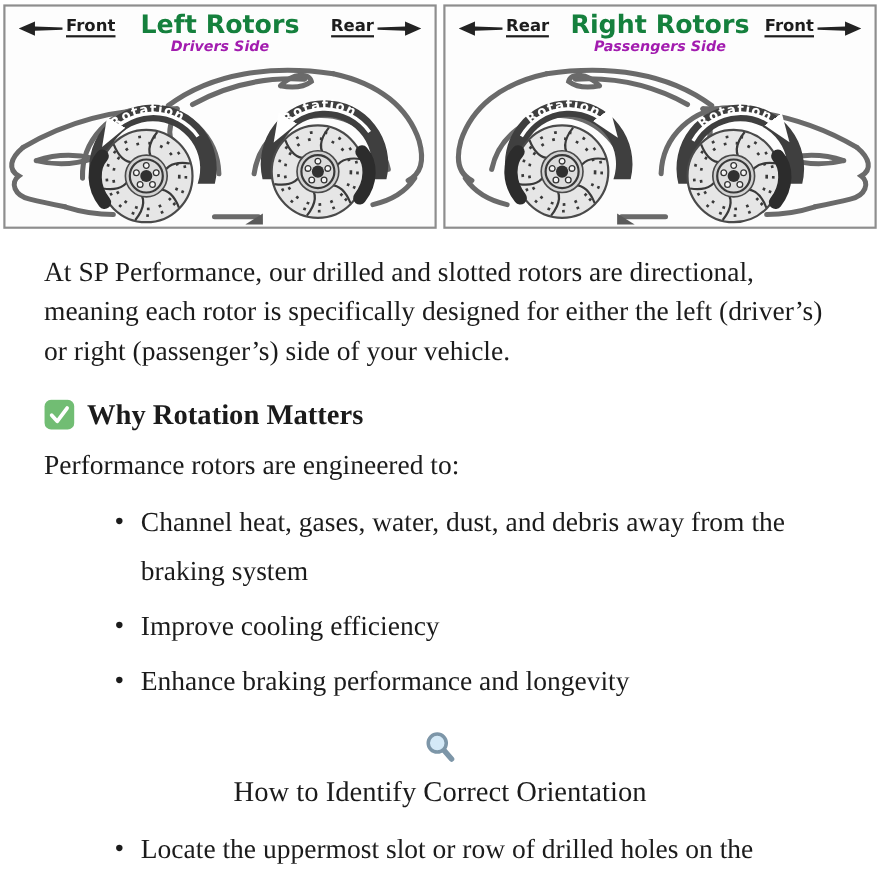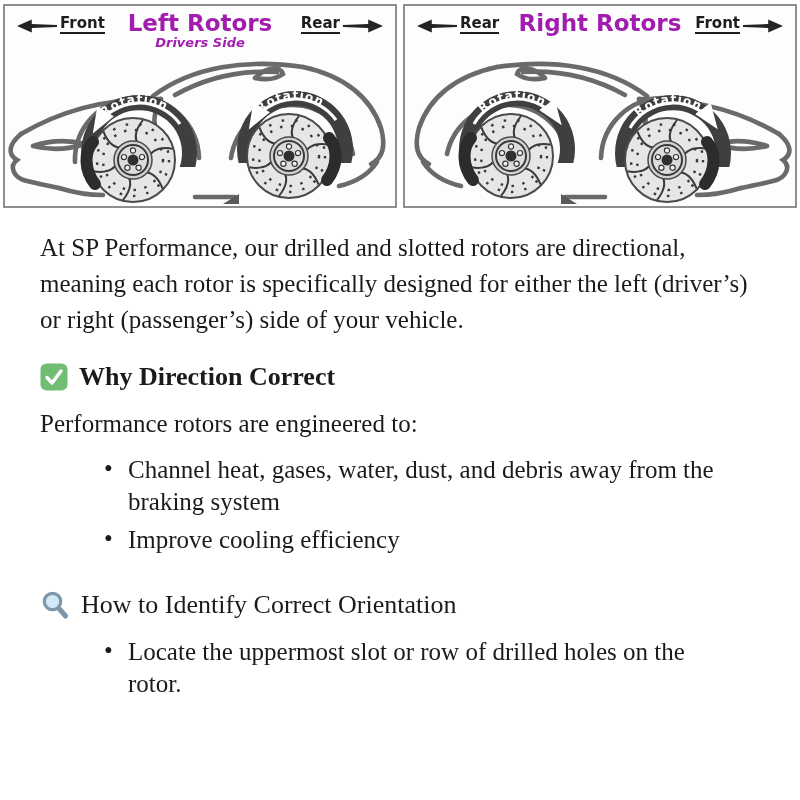--- a/index.html
+++ b/index.html
@@ -10,37 +10,37 @@
   .diagram-row { display:flex; gap:6px; padding:4px 3px 6px 3px; height:214px; }
   .panel { flex:1; border:2px solid #8e8e8e; background:#fdfdfd; position:relative; overflow:hidden; }
   .panel-header { position:relative; height:48px; }
   .hdr-side { position:absolute; top:9px; display:flex; align-items:flex-end; gap:3px; }
   .hdr-left  { left:12px; }
   .hdr-right { right:12px; }
   .hdr-label { font-family:"DejaVu Sans", sans-serif; font-weight:bold; font-size:15px;
                color:#1d1d1d; border-bottom:2px solid #1d1d1d; line-height:1.15; }
   .hdr-center { text-align:center; padding-top:5px; }
   .hdr-title { font-family:"DejaVu Sans", sans-serif; font-weight:bold; font-size:23px;
-               line-height:1.05; color:#a21caf; }
+               line-height:1.05; color:#15803d; }
   .hdr-sub { font-family:"DejaVu Sans", sans-serif; font-weight:bold; font-style:italic;
              font-size:13px; color:#a21caf; }
   .car-svg { position:absolute; left:0; bottom:0; width:100%; height:152px; display:block; }
   .rot-text { font-family:"DejaVu Sans", sans-serif; font-weight:bold; font-size:12px;
               fill:#ffffff; letter-spacing:1px; }
 
   
   .article { padding:0 40px 0 40px; }
   .intro { font-size:25px; line-height:36px; margin:16px 0 10px; max-width:712px; }
   .sec-heading { display:flex; align-items:center; gap:11px; font-size:26px;
                  margin:24px 0 16px; font-weight:bold; }
-  .sec-heading.regular { font-weight:normal; margin-top:34px; }
+  .sec-heading.regular { font-weight:normal; margin-top:22px;flex-direction:column; }
   .sec-heading .emoji { flex:0 0 auto; display:inline-flex; }
   .lead { font-size:25px; margin:18px 0 6px; }
   ul.blist { list-style:none; margin:16px 0 6px; padding-left:64px; }
-  ul.blist li { font-size:25px; line-height:32px; margin-bottom:6px;
+  ul.blist li { font-size:25px; line-height:44px; margin-bottom:6px;
                 position:relative; padding-left:24px; max-width:640px; }
   ul.blist li::before { content:"\2022"; position:absolute; left:0; top:-1px; }
 </style>
 </head>
 <body>
 
 <svg width="0" height="0" style="position:absolute" aria-hidden="true">
   <defs>
     <marker id="arrowW" markerWidth="9" markerHeight="8" refX="6" refY="3" orient="auto">
       <path d="M0 0 L8 3 L0 6 Z" fill="#ffffff"></path>
@@ -131,20 +131,21 @@
   <div class="panel">
     <div class="panel-header">
       <div class="hdr-side hdr-left">
         <svg width="40" height="16" viewBox="0 0 46 18">
           <polygon points="0,9 17,1.5 17,6.8 46,7.8 46,10.2 17,11.2 17,16.5" fill="#232323"></polygon>
         </svg>
         <span class="hdr-label">Rear</span>
       </div>
       <div class="hdr-center">
         <div class="hdr-title">Right Rotors</div>
+        <div class="hdr-sub">Passengers Side</div>
       </div>
       <div class="hdr-side hdr-right">
         <span class="hdr-label">Front</span>
         <svg width="40" height="16" viewBox="0 0 46 18">
           <polygon points="46,9 29,1.5 29,6.8 0,7.8 0,10.2 29,11.2 29,16.5" fill="#232323"></polygon>
         </svg>
       </div>
     </div>
     <svg class="car-svg" viewBox="0 0 390 152" preserveAspectRatio="xMidYMax meet">
       <use href="#carBody" transform="translate(390,0) scale(-1,1)"></use>
@@ -168,28 +169,29 @@
 
   <p class="intro">At SP Performance, our drilled and slotted rotors are directional, meaning each rotor is specifically designed for either the left (driver’s) or right (passenger’s) side of your vehicle.</p>
 
   <div class="sec-heading">
     <span class="emoji">
       <svg width="28" height="28" viewBox="0 0 28 28">
         <rect x="0.5" y="0.5" width="27" height="27" rx="6" fill="#71bd73"></rect>
         <polyline points="7,14.5 12,20 21,8" fill="none" stroke="#ffffff" stroke-width="3.4" stroke-linecap="round" stroke-linejoin="round"></polyline>
       </svg>
     </span>
-    <span>Why Direction Correct</span>
+    <span>Why Rotation Matters</span>
   </div>
 
   <p class="lead">Performance rotors are engineered to:</p>
 
   <ul class="blist">
     <li>Channel heat, gases, water, dust, and debris away from the braking system</li>
     <li>Improve cooling efficiency</li>
+    <li>Enhance braking performance and longevity</li>
   </ul>
 
   <div class="sec-heading regular">
     <span class="emoji">
       <svg width="30" height="30" viewBox="0 0 30 30">
         <circle cx="12.5" cy="11.5" r="8.2" fill="#d4e9f7" stroke="#7d96a8" stroke-width="3.2"></circle>
         <line x1="19" y1="18.5" x2="25.5" y2="26" stroke="#7d96a8" stroke-width="5" stroke-linecap="round"></line>
       </svg>
     </span>
     <span>How to Identify Correct Orientation</span>

